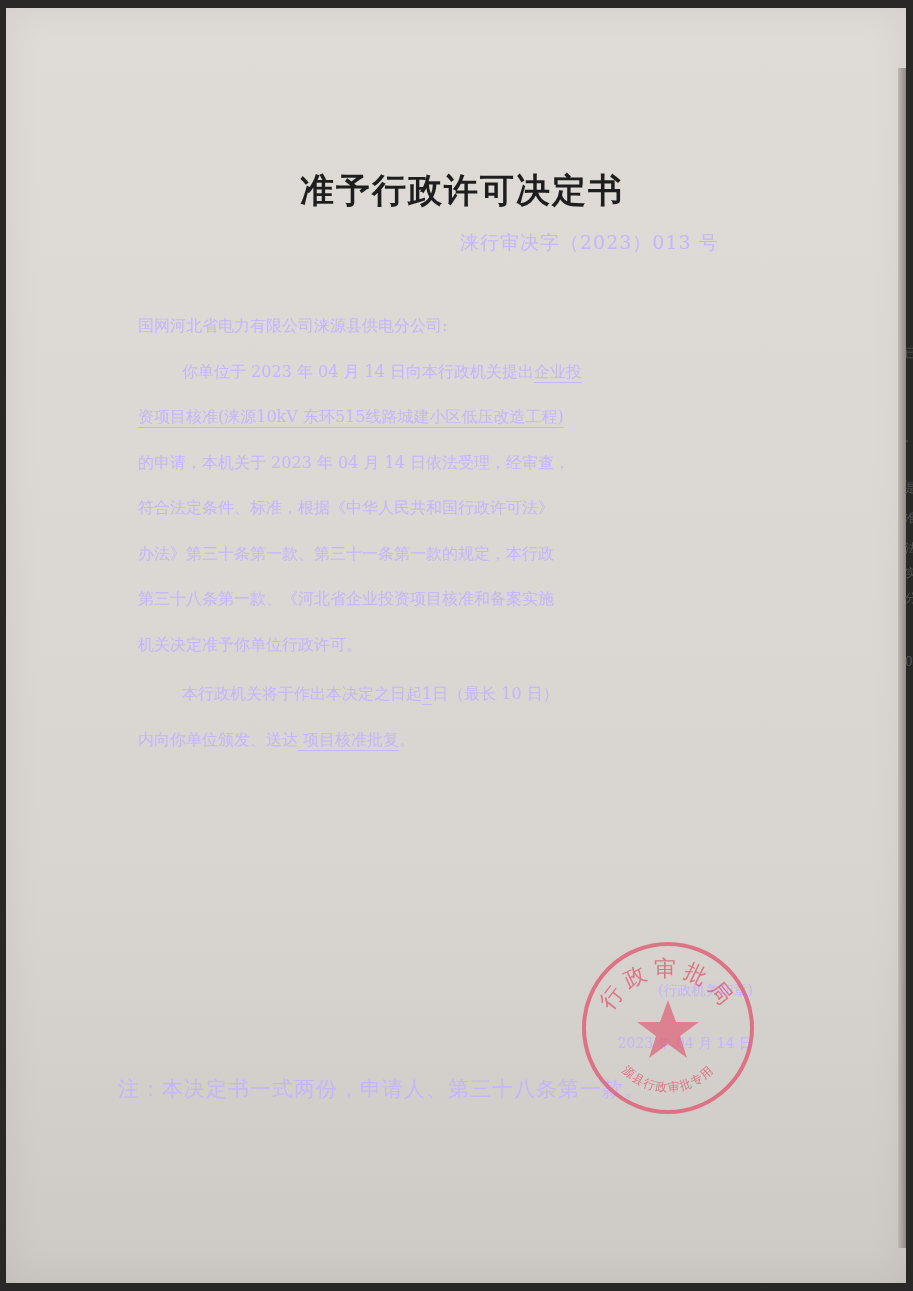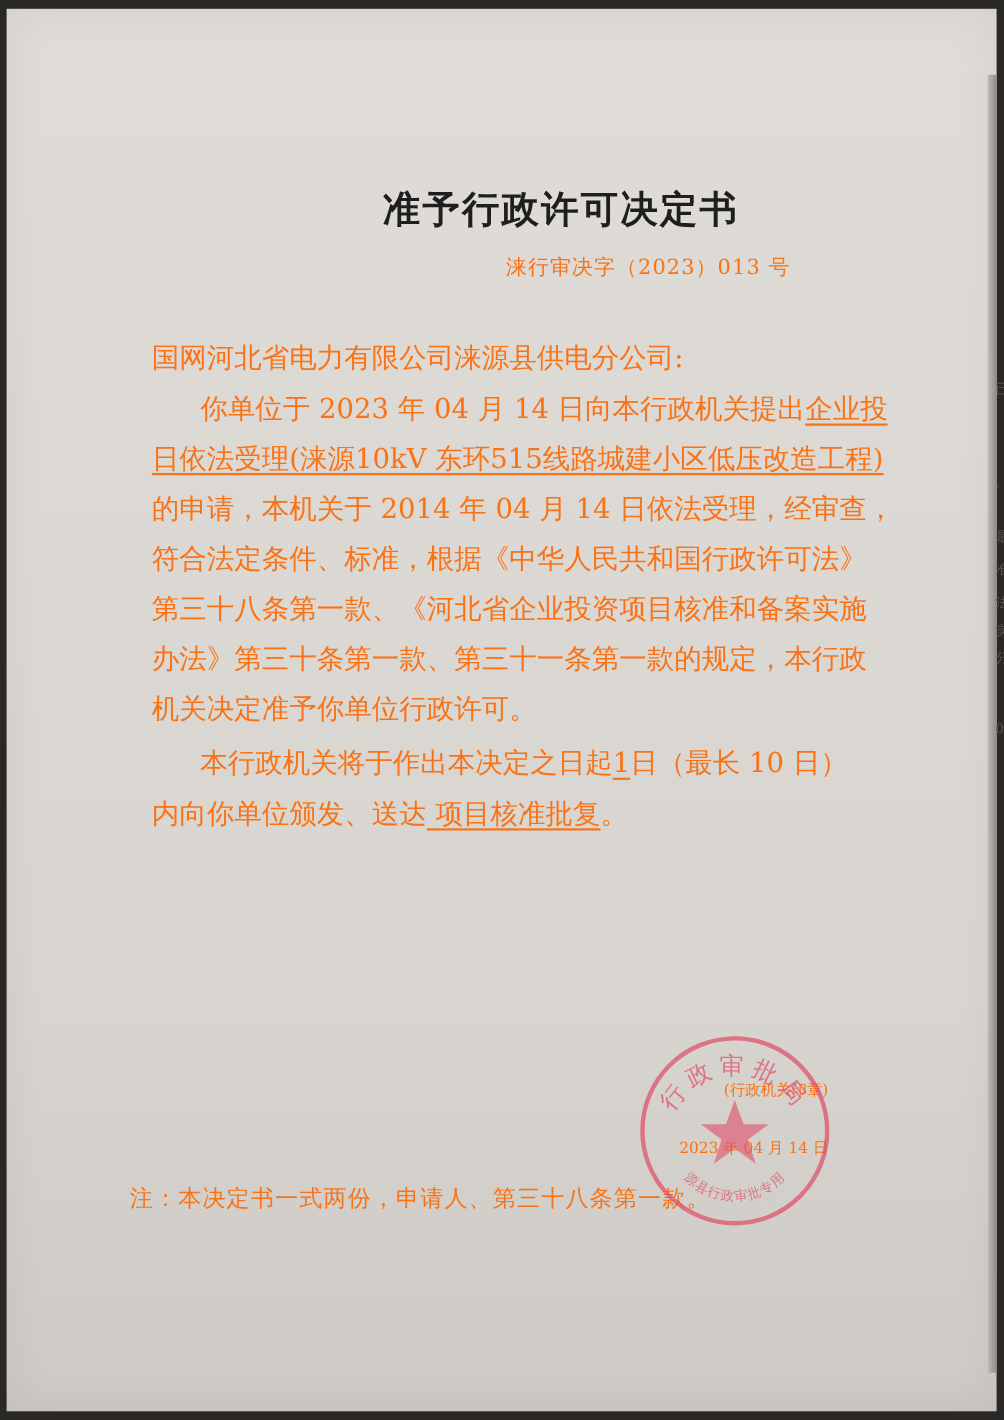--- a/index.html
+++ b/index.html
@@ -37,45 +37,44 @@
       position: absolute;
       right: 0;
       font-family: "DejaVu Serif", serif;
       font-size: 12px;
       color: #555;
       width: 8px;
       overflow: hidden;
     }
     .doc-text {
       font-family: "DejaVu Serif", "Liberation Serif", serif;
-      color: #f97316;
+      color: #c4b5fd;
     }
     .title {
       position: absolute;
       left: 300px;
       top: 168px;
       font-size: 34px;
       letter-spacing: 2px;
       color: #1e1e1e;
       font-weight: bold;
-      margin-left: 48px;
     }
     .doc-number {
       position: absolute;
       left: 460px;
       top: 230px;
       font-size: 19px;
       letter-spacing: 1px;
     }
     .body-block {
       position: absolute;
       left: 138px;
       top: 303px;
       width: 640px;
-      font-size: 25px;
+      font-size: 16px;
       line-height: 45.5px;
     }
     .line { white-space: nowrap; }
     .indent { padding-left: 44px; }
     .u { text-decoration: underline; text-underline-offset: 5px; }
     .signature {
       position: absolute;
       right: 160px;
       font-size: 14px;
       white-space: nowrap;
@@ -120,26 +119,26 @@
   <div class="doc-text title">准予行政许可决定书</div>
   <div class="doc-text doc-number">涞行审决字（2023）013 号</div>
 
   <div class="doc-text body-block">
     <div class="line">国网河北省电力有限公司涞源县供电分公司:</div>
 
     <div class="line indent">
       <span>你单位于 2023 年 04 月 14 日向本行政机关提出</span><span class="u">企业投</span>
     </div>
     <div class="line">
-      <span class="u">日依法受理(涞源10kV 东环515线路城建小区低压改造工程)</span>
+      <span class="u">资项目核准(涞源10kV 东环515线路城建小区低压改造工程)</span>
     </div>
-    <div class="line">的申请，本机关于  2014 年 04 月 14 日依法受理，经审查，</div>
+    <div class="line">的申请，本机关于  2023 年 04 月 14 日依法受理，经审查，</div>
     <div class="line">符合法定条件、标准，根据《中华人民共和国行政许可法》</div>
+    <div class="line">办法》第三十条第一款、第三十一条第一款的规定，本行政</div>
     <div class="line">第三十八条第一款、《河北省企业投资项目核准和备案实施</div>
-    <div class="line">办法》第三十条第一款、第三十一条第一款的规定，本行政</div>
     <div class="line">机关决定准予你单位行政许可。</div>
 
     <div class="line indent" style="margin-top:4px">
       <span>本行政机关将于作出本决定之日起</span><span class="u">1</span><span>日（最长 10 日）</span>
     </div>
     <div class="line">
       <span>内向你单位颁发、送达</span><span class="u"> 项目核准批复</span><span>。</span>
     </div>
   </div>
 

